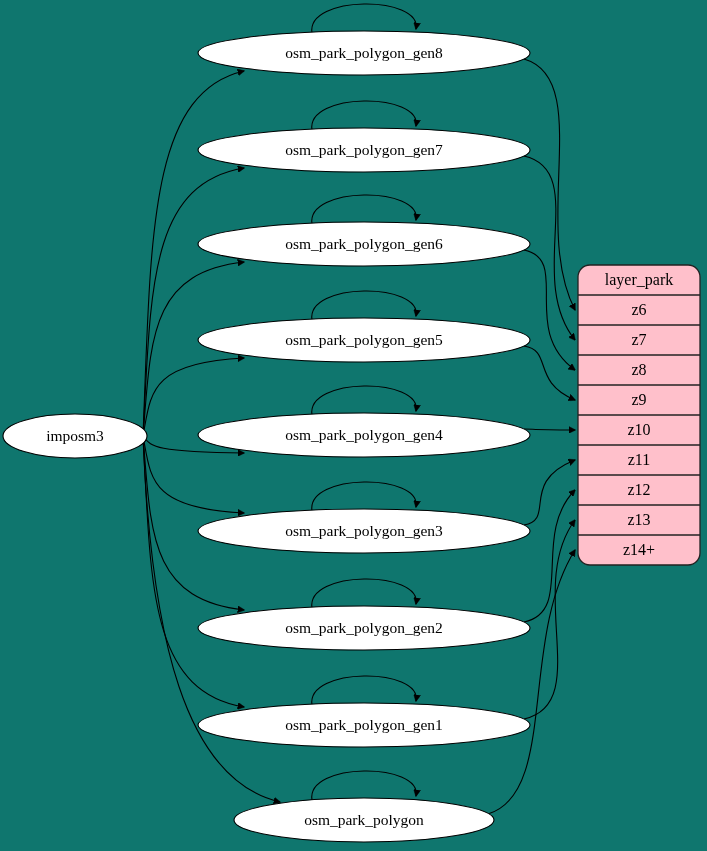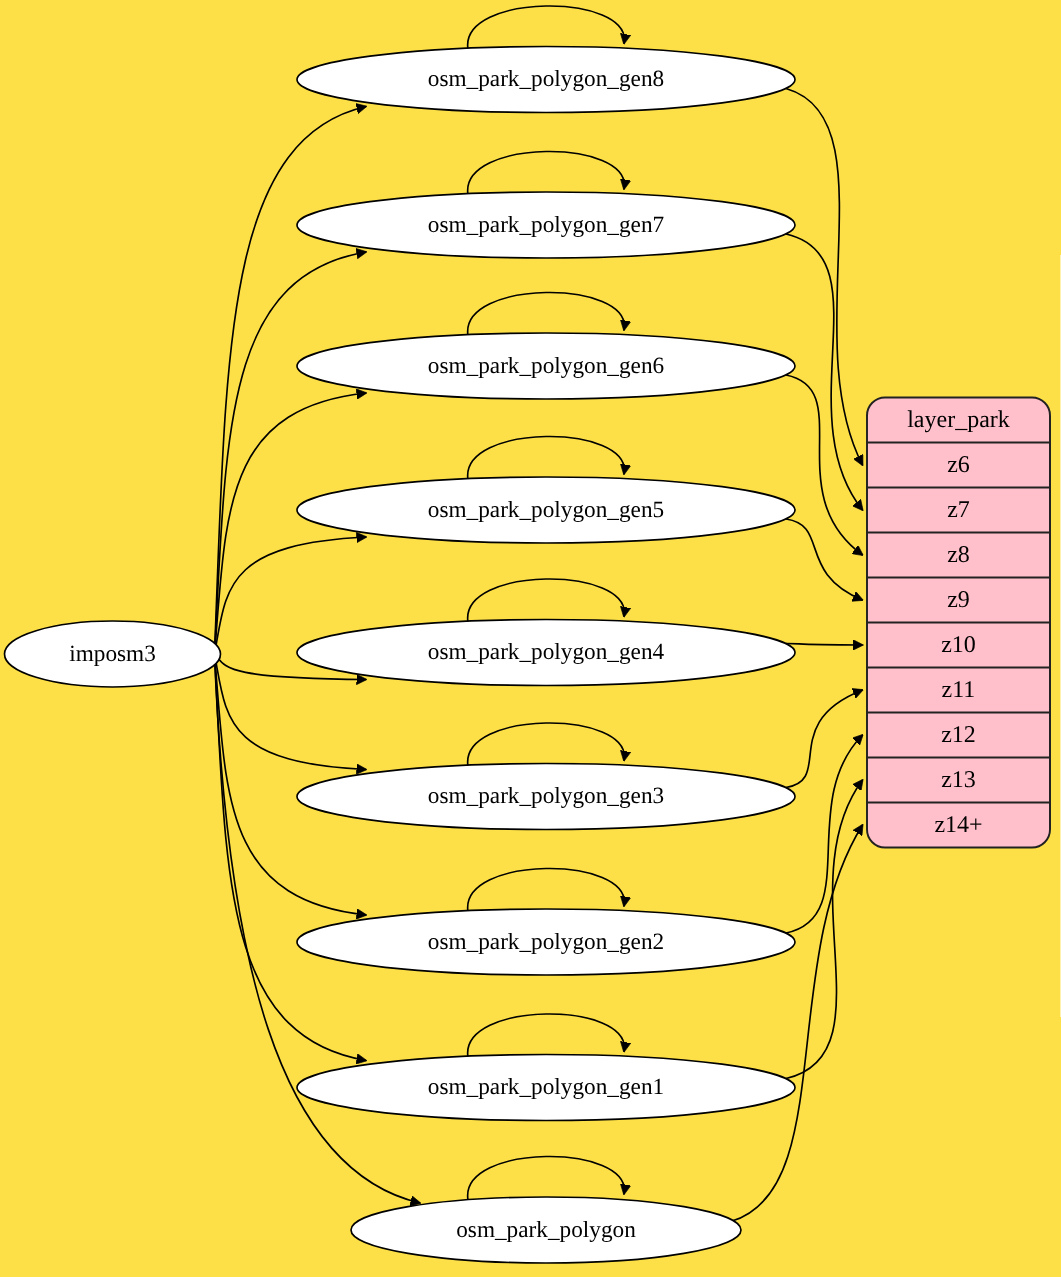--- a/index.html
+++ b/index.html
@@ -4,21 +4,21 @@
 <style>
   html, body {
     margin: 0;
     padding: 0;
     background: #ffffff;
   }
   #canvas {
     position: relative;
     width: 707px;
     height: 851px;
-    background: #fde047;
+    background: #0f766e;
     font-family: "Liberation Serif", "DejaVu Serif", serif;
     overflow: hidden;
   }
   #graph-svg {
     position: absolute;
     left: 0;
     top: 0;
     width: 707px;
     height: 851px;
   }

